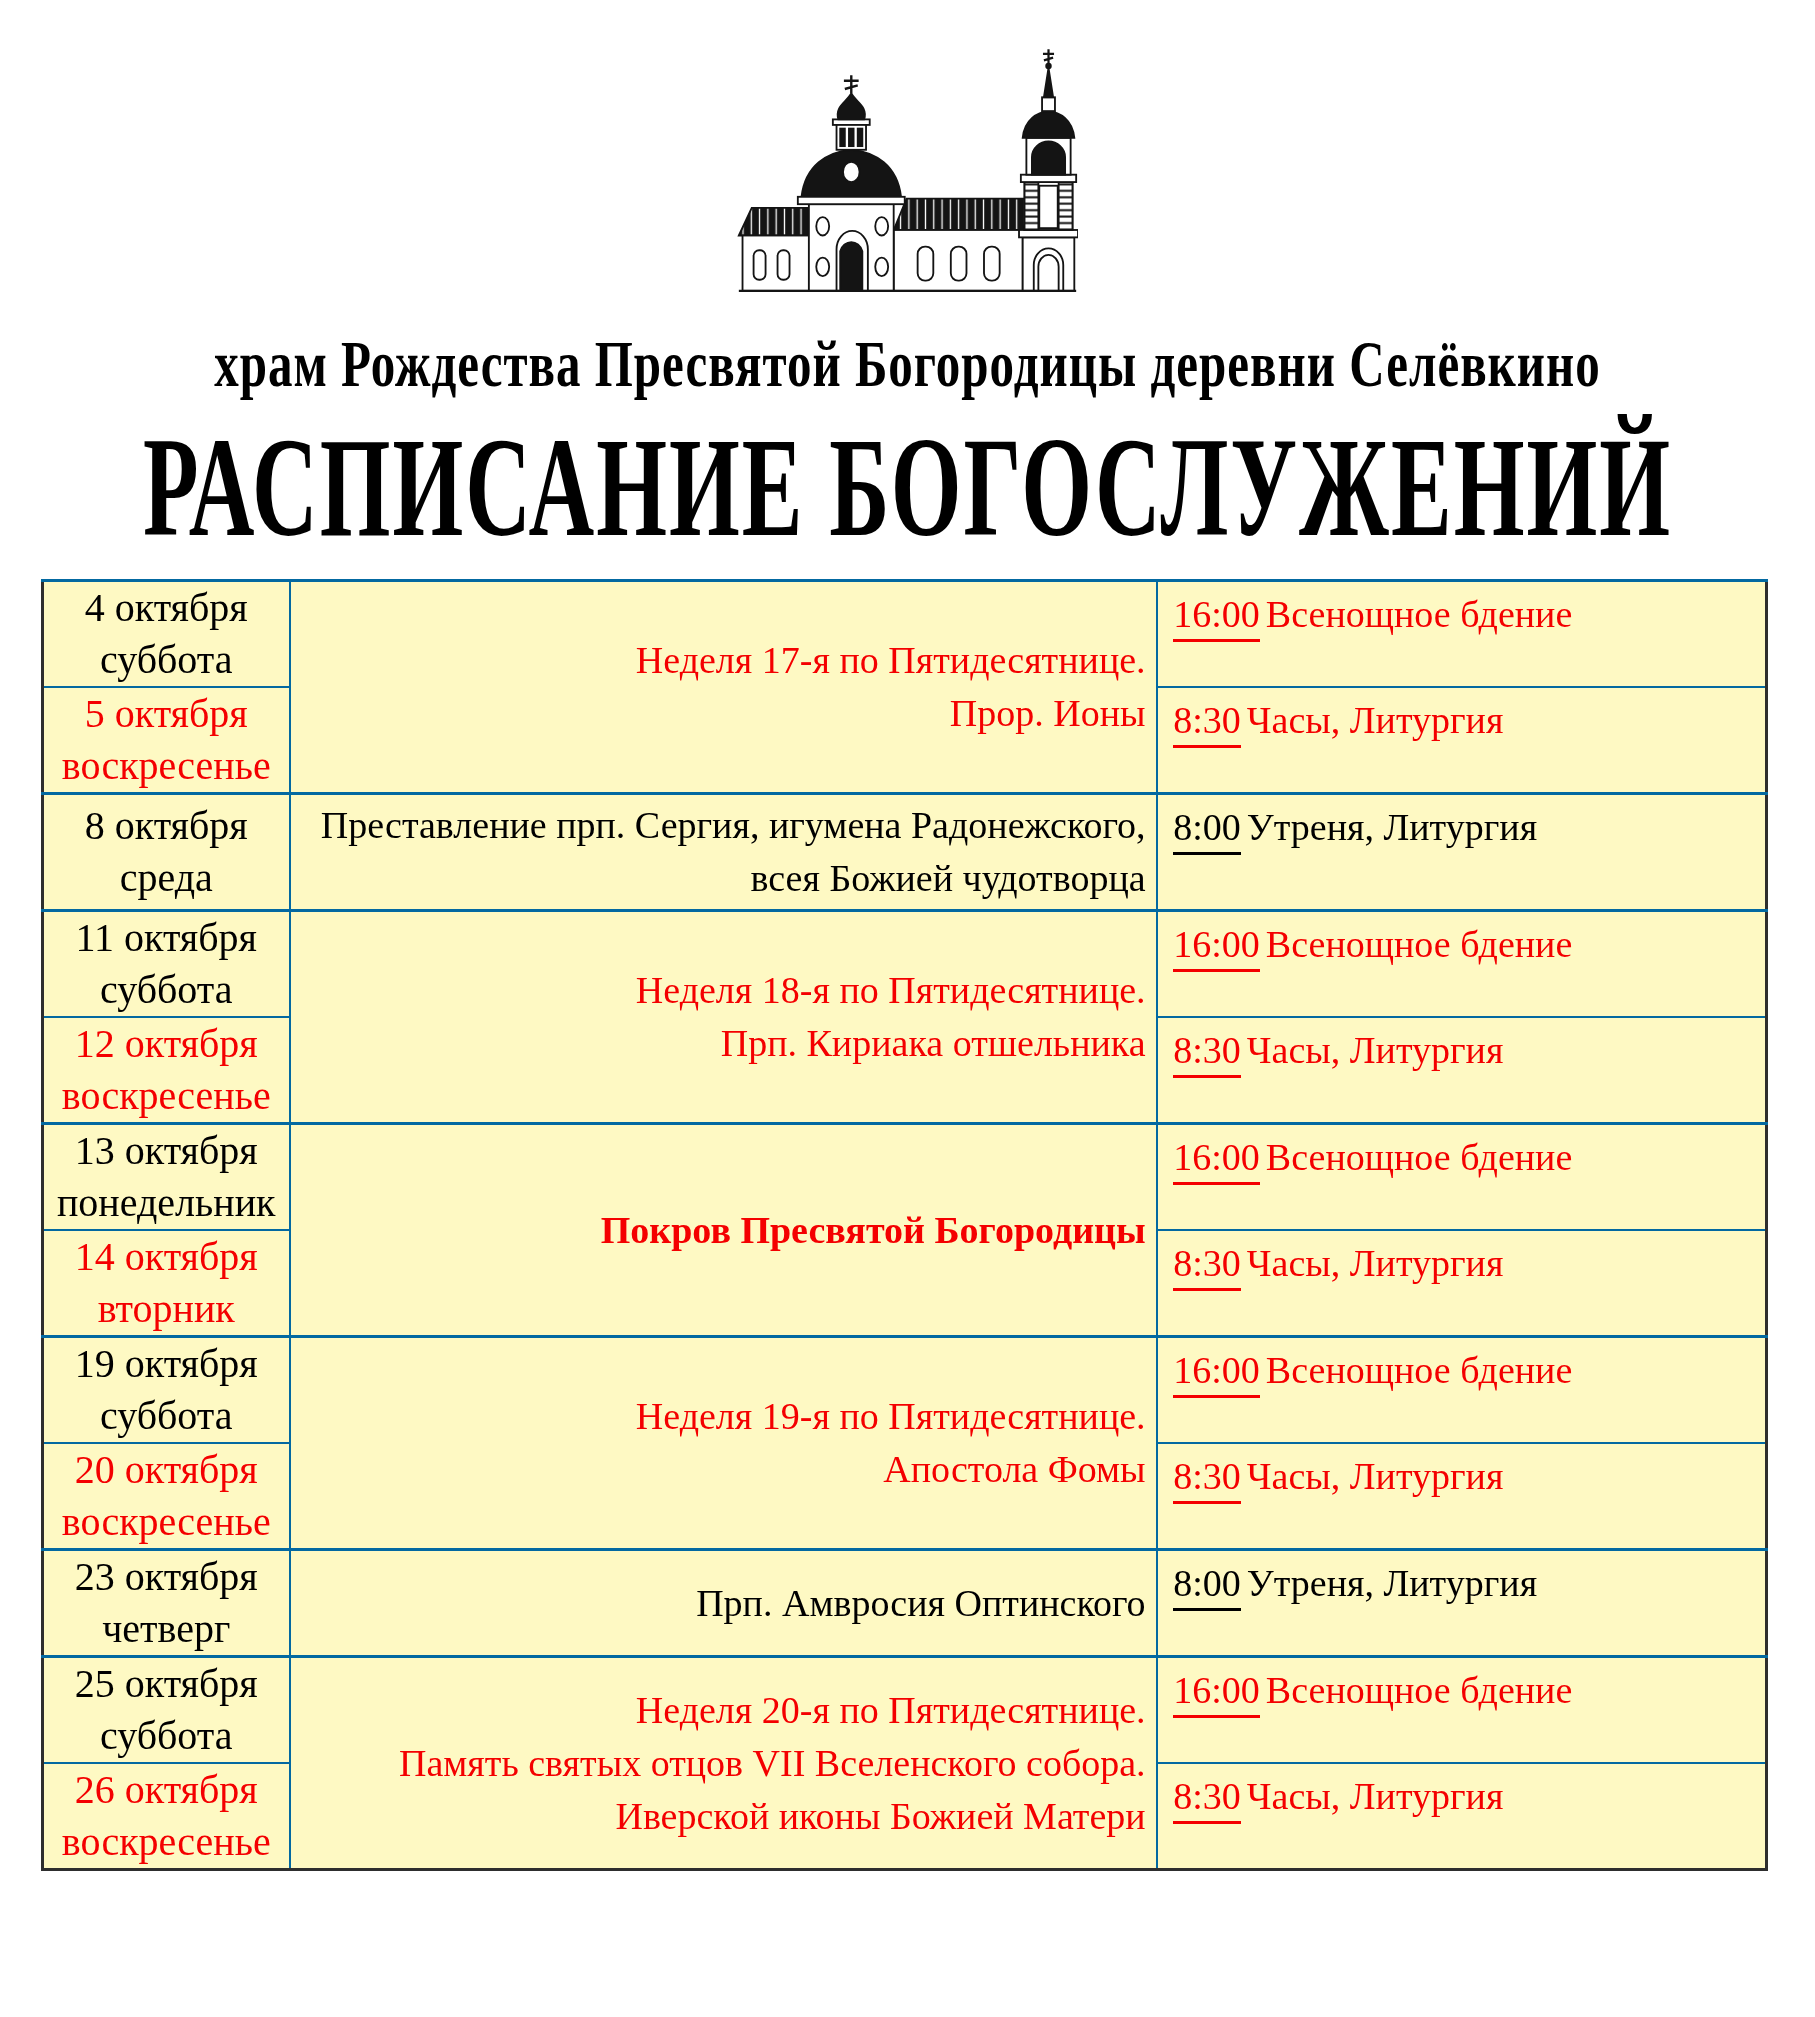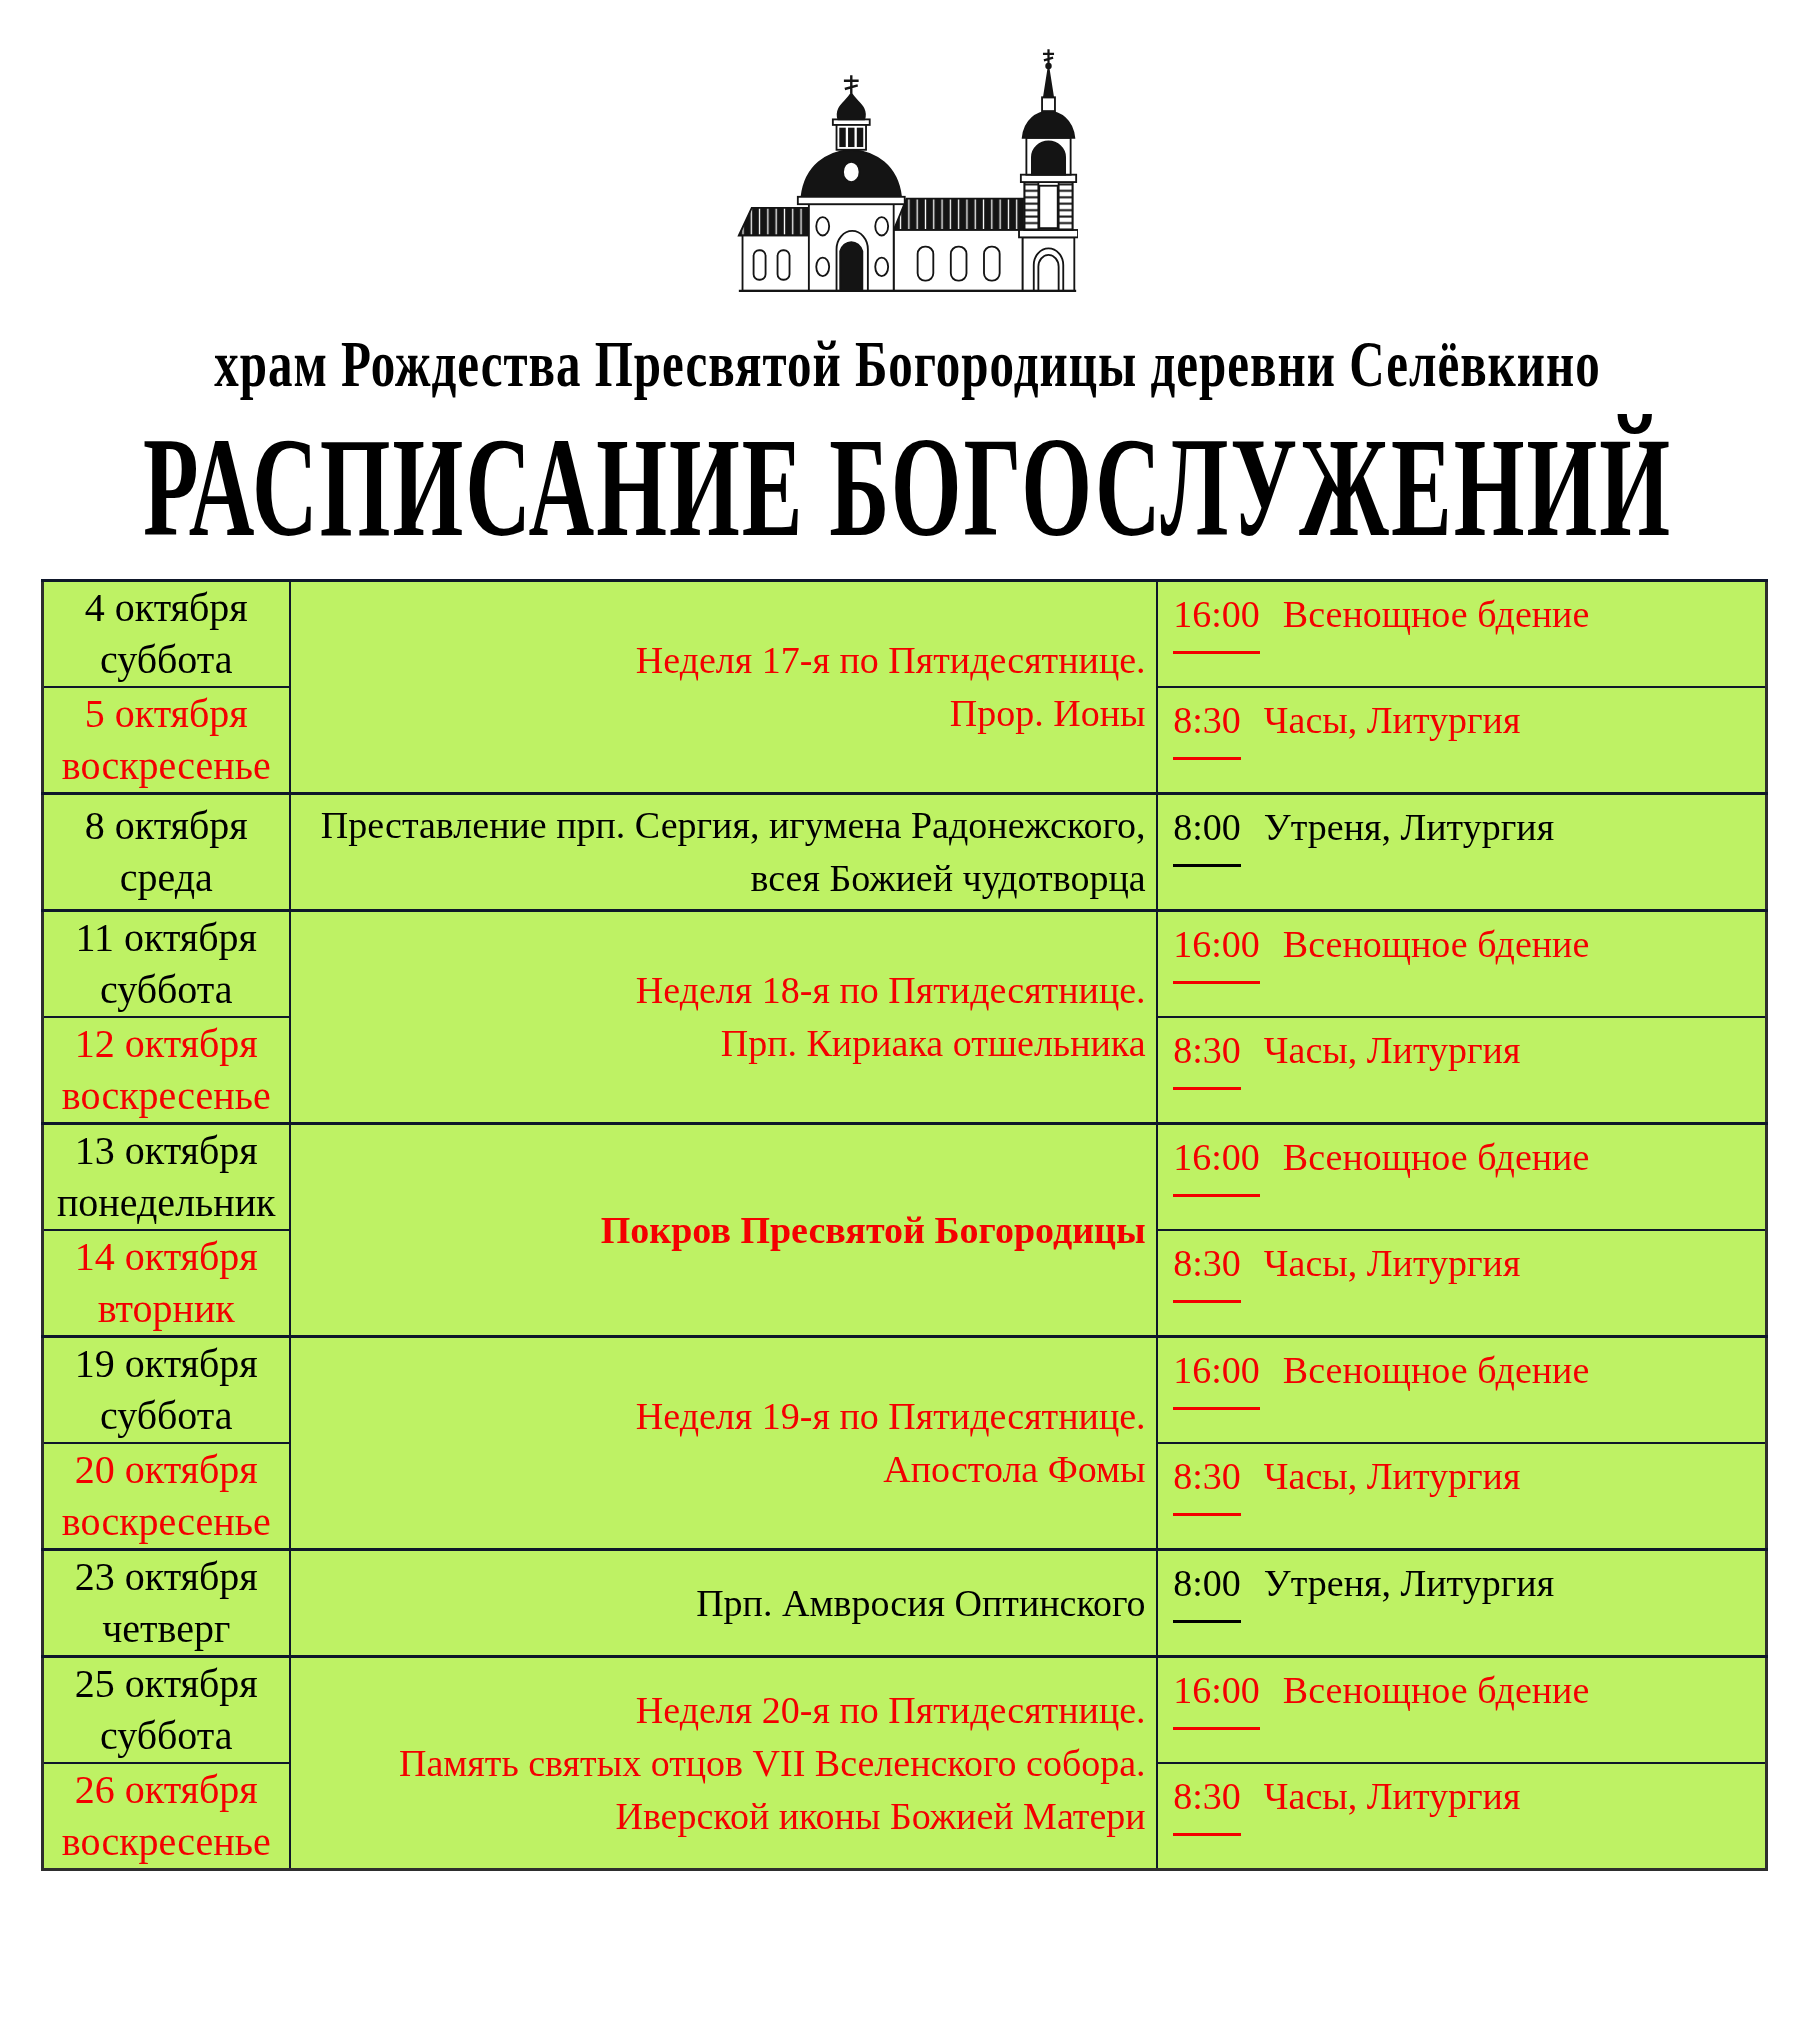--- a/index.html
+++ b/index.html
@@ -30,40 +30,40 @@
 
   
   table.schedule{
     border-collapse:collapse;table-layout:fixed;
     margin:15.8px 0 0 41px;width:1724px;
   }
   col.c-date{width:247px;}
   col.c-desc{width:867px;}
   col.c-time{width:610px;}
   table.schedule{border:3px solid #2e2e2e;}
-  table.schedule td{border:2px solid #0f172a;background:#bef264;}
+  table.schedule td{border:2px solid #0369a1;background:#fef9c3;}
   tr.row{height:105px;}
   tr.gs td{border-top-width:3px;}
 
   td.date-cell{
     text-align:center;vertical-align:middle;
     font-size:40px;line-height:1.3;padding:0 3.9px;
   }
   td.desc-cell{
     vertical-align:middle;text-align:right;
     font-size:38px;line-height:1.4;padding:3.9px 9.9px 3.9px 13.8px;
   }
   td.desc-cell.feast{font-weight:bold;padding-left:9.9px;margin-left:16px;}
   td.time-cell{
     vertical-align:top;text-align:left;
     font-size:38px;line-height:1.2;padding:9.9px 7.9px 0 15.8px;
   }
   .time-val{
     display:inline-block;border-bottom:3px solid currentColor;
-    padding-bottom:13px;margin-right:23px;
+    padding-bottom:1px;margin-right:6px;
   }
   [data-accent="red"]{color:#f40000;}
   [data-accent="black"]{color:#000000;}
 </style>
 </head>
 <body>
 
 <div class="page">
 
   <div class="logo-wrap">

